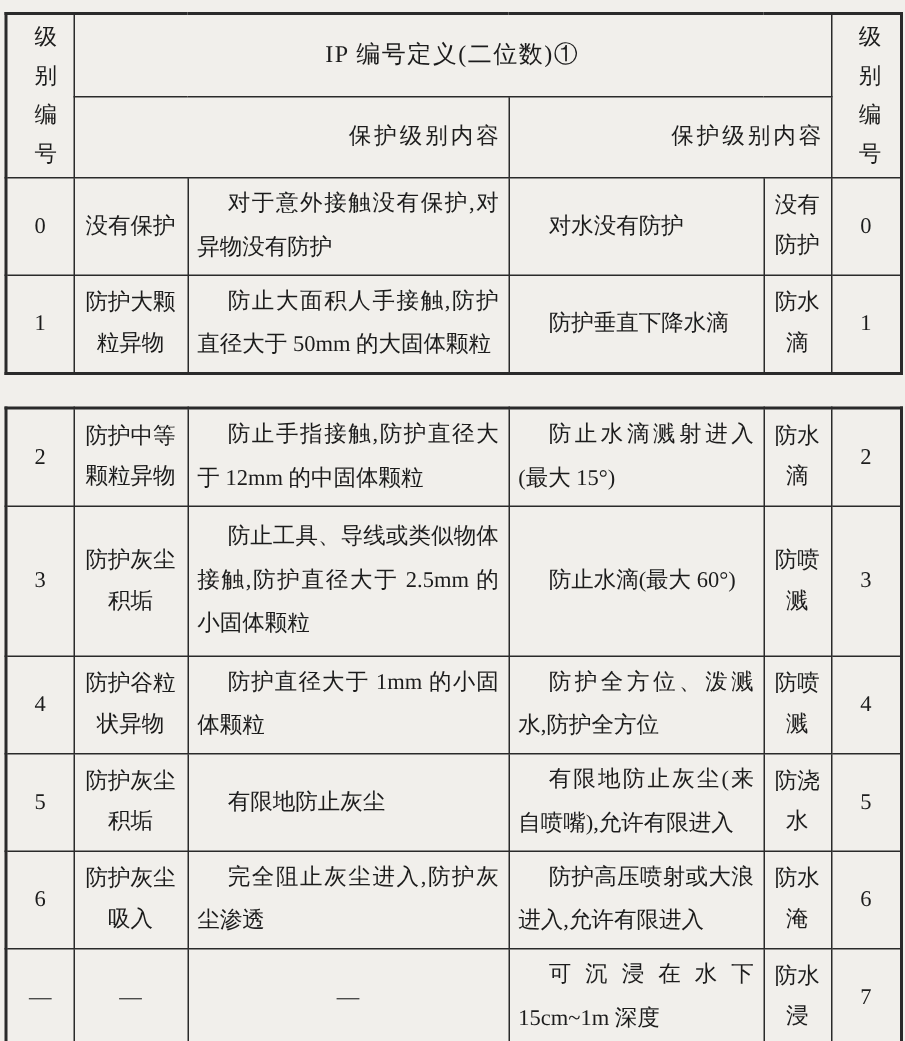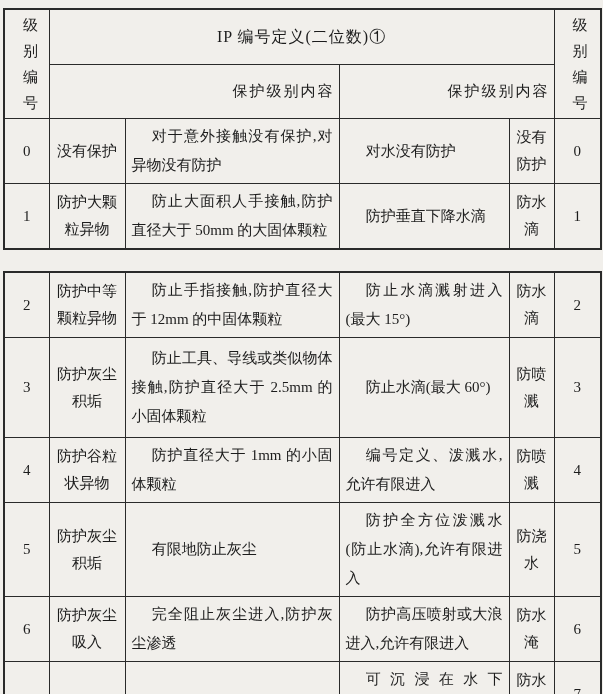--- a/index.html
+++ b/index.html
@@ -138,29 +138,29 @@
     <td class="cell-name">防护灰尘积垢</td>
     <td class="cell-desc">防止工具、导线或类似物体接触,防护直径大于 2.5mm 的小固体颗粒</td>
     <td class="cell-desc">防止水滴(最大 60°)</td>
     <td class="cell-name">防喷溅</td>
     <td class="cell-num">3</td>
   </tr>
         <tr>
     <td class="cell-num">4</td>
     <td class="cell-name">防护谷粒状异物</td>
     <td class="cell-desc">防护直径大于 1mm 的小固体颗粒</td>
-    <td class="cell-desc">编号定义、泼溅水,允许有限进入</td>
+    <td class="cell-desc">防护全方位、泼溅水,防护全方位</td>
     <td class="cell-name">防喷溅</td>
     <td class="cell-num">4</td>
   </tr>
         <tr>
     <td class="cell-num">5</td>
     <td class="cell-name">防护灰尘积垢</td>
     <td class="cell-desc">有限地防止灰尘</td>
-    <td class="cell-desc">防护全方位泼溅水(防止水滴),允许有限进入</td>
+    <td class="cell-desc">有限地防止灰尘(来自喷嘴),允许有限进入</td>
     <td class="cell-name">防浇水</td>
     <td class="cell-num">5</td>
   </tr>
         <tr>
     <td class="cell-num">6</td>
     <td class="cell-name">防护灰尘吸入</td>
     <td class="cell-desc">完全阻止灰尘进入,防护灰尘渗透</td>
     <td class="cell-desc">防护高压喷射或大浪进入,允许有限进入</td>
     <td class="cell-name">防水淹</td>
     <td class="cell-num">6</td>

